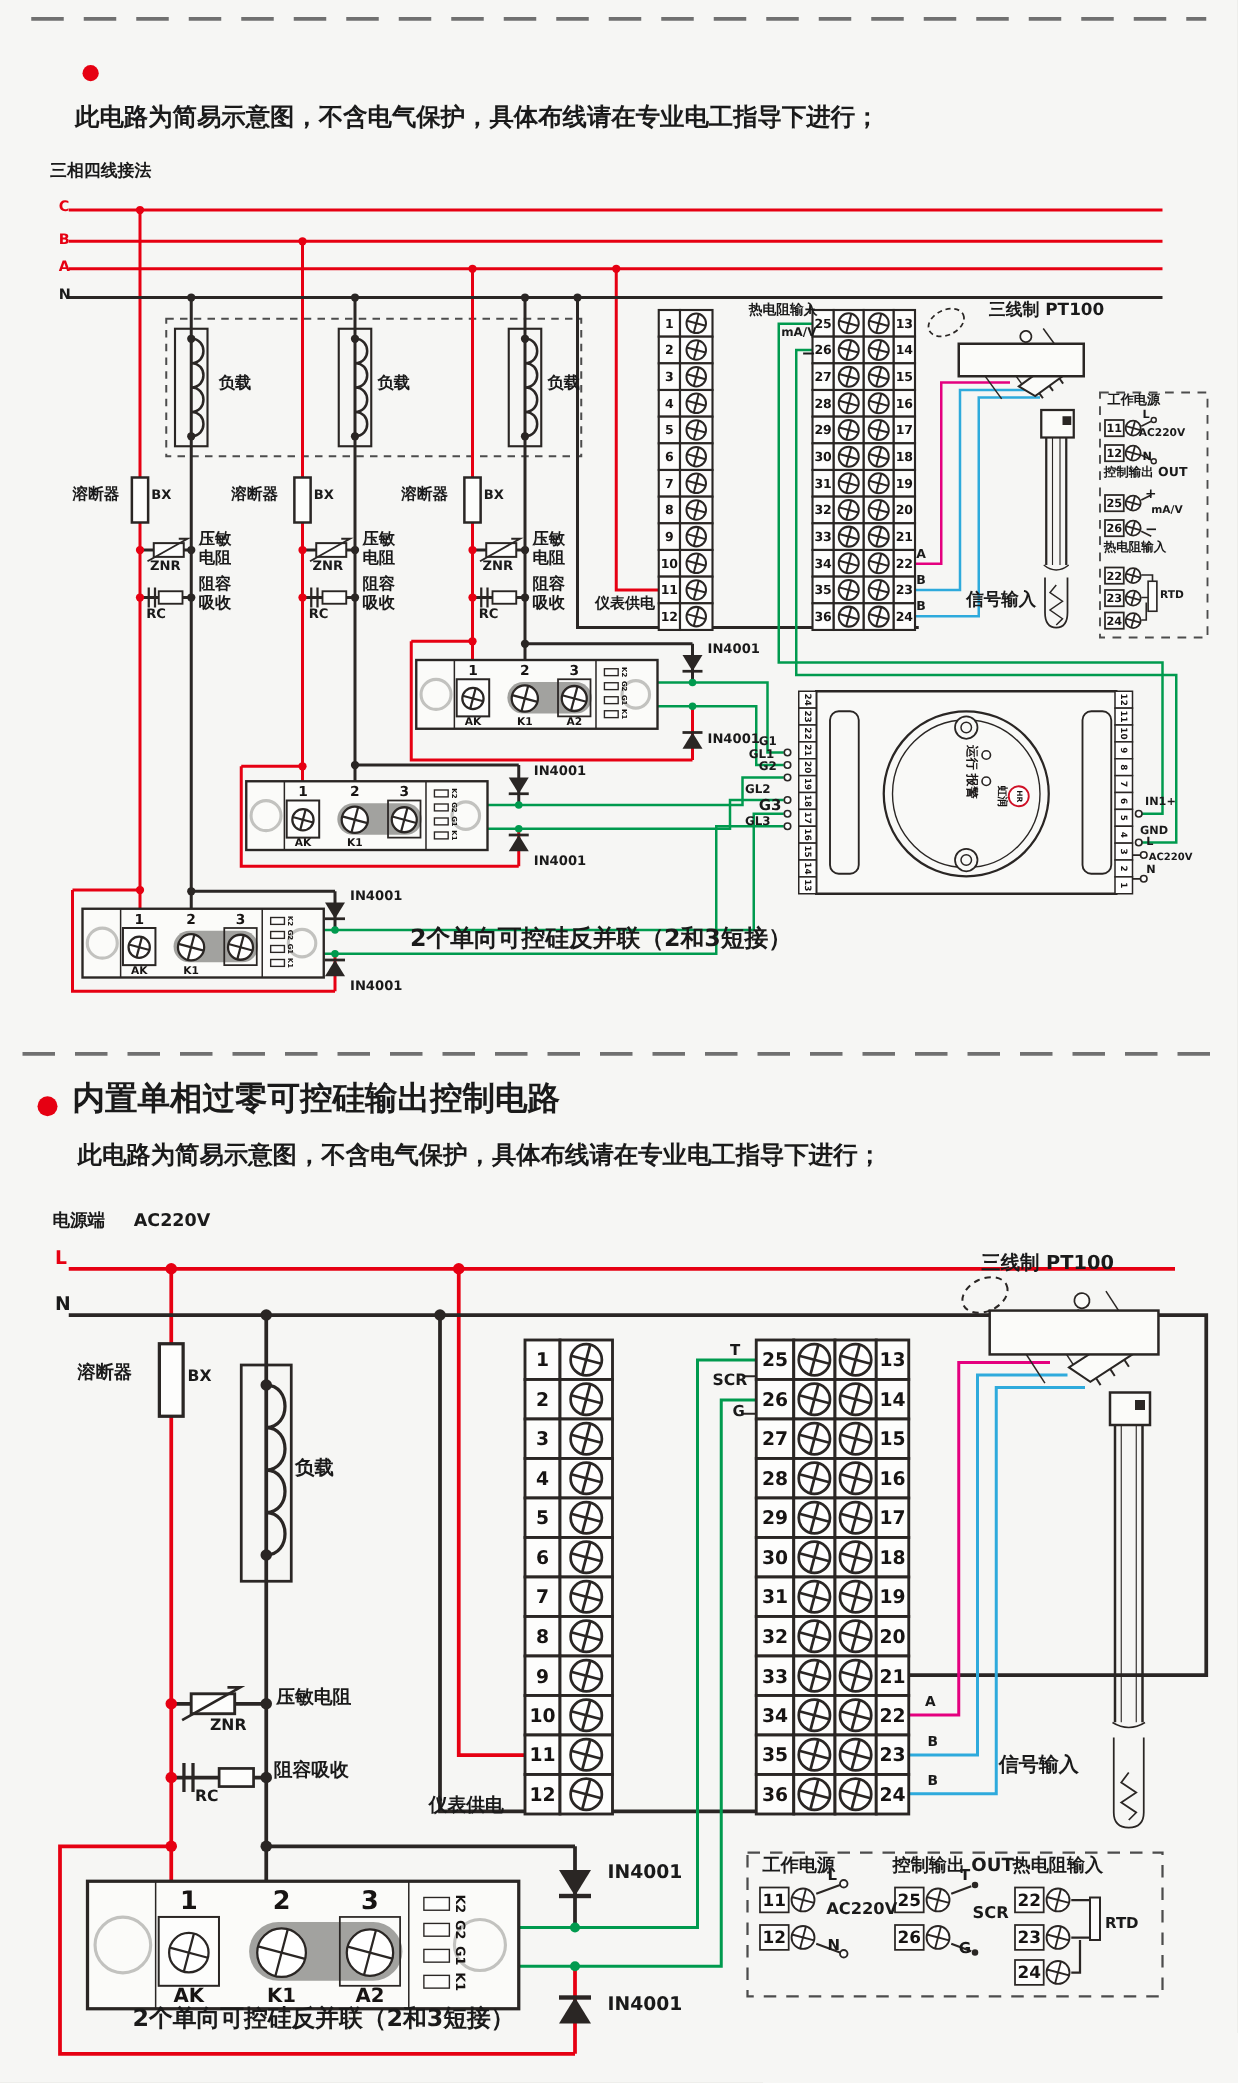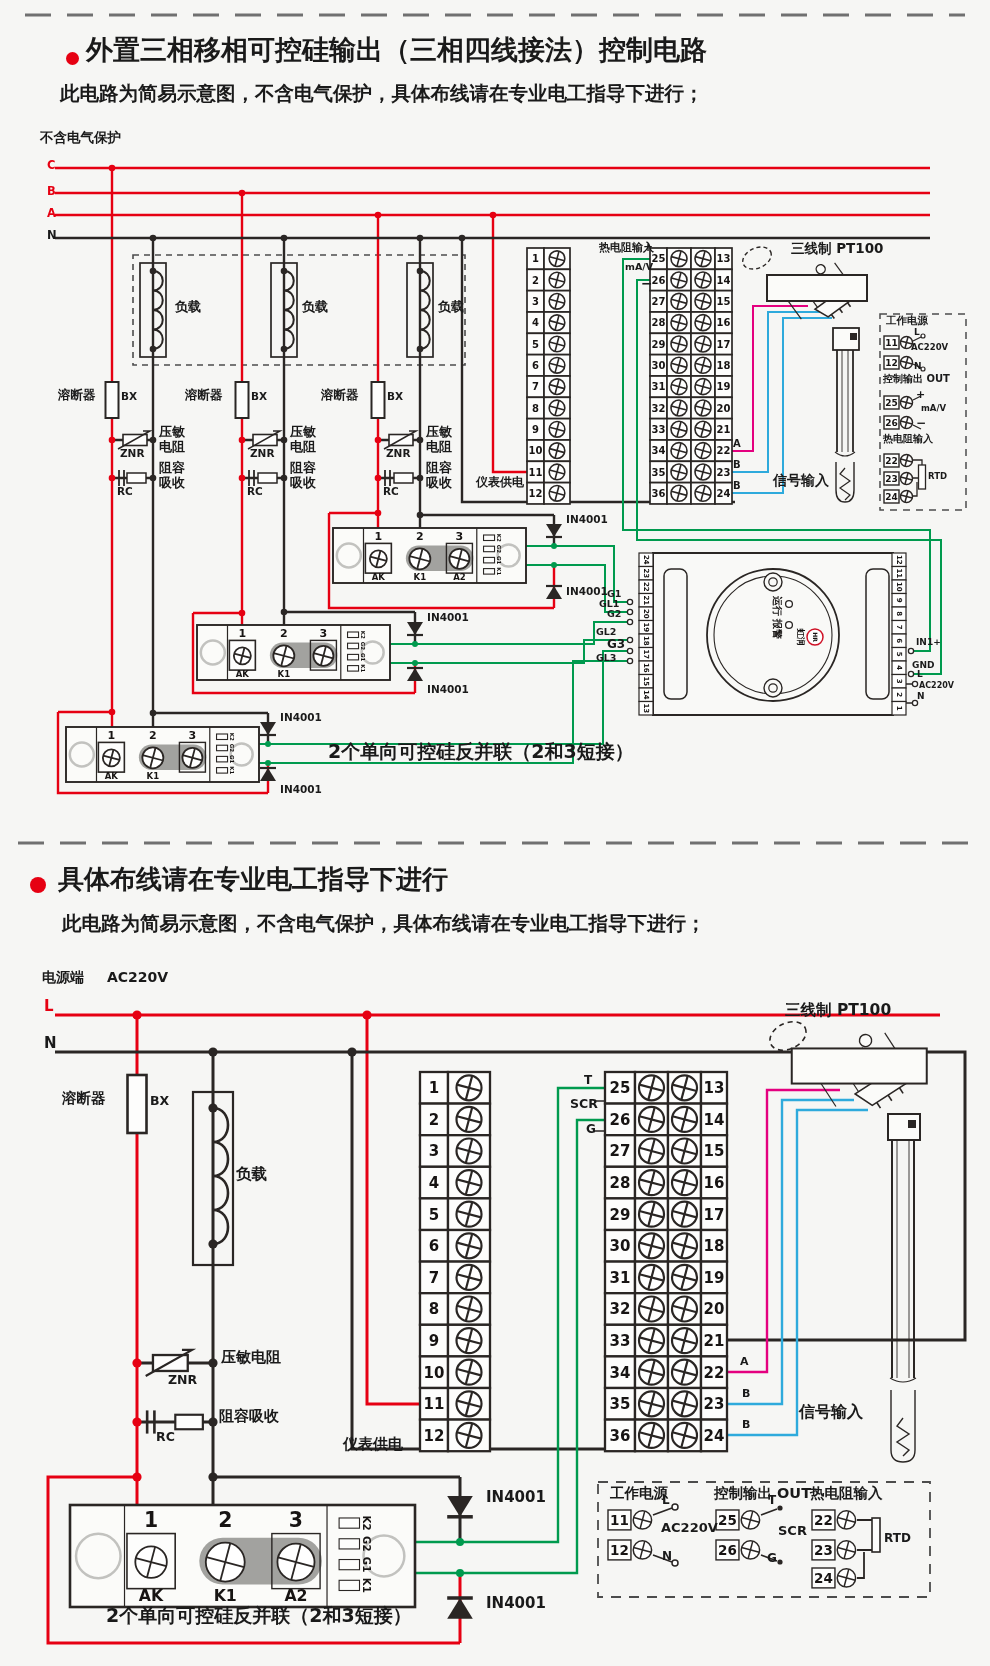--- a/index.html
+++ b/index.html
@@ -1153,23 +1153,22 @@
       <circle cx="213" cy="1477" r="4.6" fill="#2a2624"></circle>
       <circle cx="213" cy="1363" r="4.6" fill="#2a2624"></circle>
       <circle cx="213" cy="1422" r="4.6" fill="#2a2624"></circle>
       <circle cx="213" cy="1108" r="4.6" fill="#2a2624"></circle>
       <circle cx="213" cy="1244" r="4.6" fill="#2a2624"></circle>
       <circle cx="460" cy="1542" r="4" fill="#009a4e"></circle>
       <circle cx="460" cy="1573" r="4" fill="#009a4e"></circle>
     </svg>
 
 <div class="bullet" style="left:66px;top:52px;width:13px;height:13px"></div>
-<div class="lb" style="left:86px;top:36px;font-size:27px">外置三相移相可控硅输出（三相四线接法）控制电路</div>
 <div class="lb" style="left:60px;top:84px;font-size:19.5px">此电路为简易示意图，不含电气保护，具体布线请在专业电工指导下进行；</div>
-<div class="lb" style="left:40px;top:130px;font-size:13.5px">不含电气保护</div>
+<div class="lb" style="left:40px;top:130px;font-size:13.5px">三相四线接法</div>
 <div class="lb red" style="left:47px;top:159px;font-size:11.5px">C</div>
 <div class="lb red" style="left:47px;top:185px;font-size:11.5px">B</div>
 <div class="lb red" style="left:47px;top:207px;font-size:11.5px">A</div>
 <div class="lb" style="left:47px;top:229px;font-size:11.5px">N</div>
 
 <div class="lb" style="left:175px;top:300px;font-size:13px">负载</div>
 <div class="lb" style="left:302px;top:300px;font-size:13px">负载</div>
 <div class="lb" style="left:438px;top:300px;font-size:13px">负载</div>
 <div class="lb" style="left:58px;top:388px;font-size:12.5px">溶断器</div>
 <div class="lb" style="left:185px;top:388px;font-size:12.5px">溶断器</div>
@@ -1227,21 +1226,21 @@
 <div class="lb" style="left:911px;top:343px;font-size:8.5px">AC220V</div>
 <div class="lb" style="left:914px;top:362px;font-size:9px">N</div>
 <div class="lb" style="left:883px;top:374px;font-size:10px">控制输出 OUT</div>
 <div class="lb" style="left:916px;top:389px;font-size:11px">+</div>
 <div class="lb" style="left:921px;top:404px;font-size:8.5px">mA/V</div>
 <div class="lb" style="left:916px;top:417px;font-size:12px">−</div>
 <div class="lb" style="left:883px;top:434px;font-size:10px">热电阻输入</div>
 <div class="lb" style="left:928px;top:472px;font-size:8.5px">RTD</div>
 
 <div class="bullet" style="left:30px;top:877px;width:16px;height:16px"></div>
-<div class="lb" style="left:58px;top:866px;font-size:26px">具体布线请在专业电工指导下进行</div>
+<div class="lb" style="left:58px;top:866px;font-size:26px">内置单相过零可控硅输出控制电路</div>
 <div class="lb" style="left:62px;top:914px;font-size:19.5px">此电路为简易示意图，不含电气保护，具体布线请在专业电工指导下进行；</div>
 <div class="lb" style="left:42px;top:970px;font-size:14px">电源端</div>
 <div class="lb" style="left:107px;top:970px;font-size:14px">AC220V</div>
 <div class="lb red" style="left:44px;top:999px;font-size:15px">L</div>
 <div class="lb" style="left:44px;top:1036px;font-size:15px">N</div>
 <div class="lb" style="left:62px;top:1091px;font-size:14.5px">溶断器</div>
 <div class="lb" style="left:150px;top:1094px;font-size:12.5px">BX</div>
 <div class="lb" style="left:236px;top:1166px;font-size:15.5px">负载</div>
 <div class="lb" style="left:221px;top:1350px;font-size:15px">压敏电阻</div>
 <div class="lb" style="left:168px;top:1373px;font-size:12.5px">ZNR</div>

